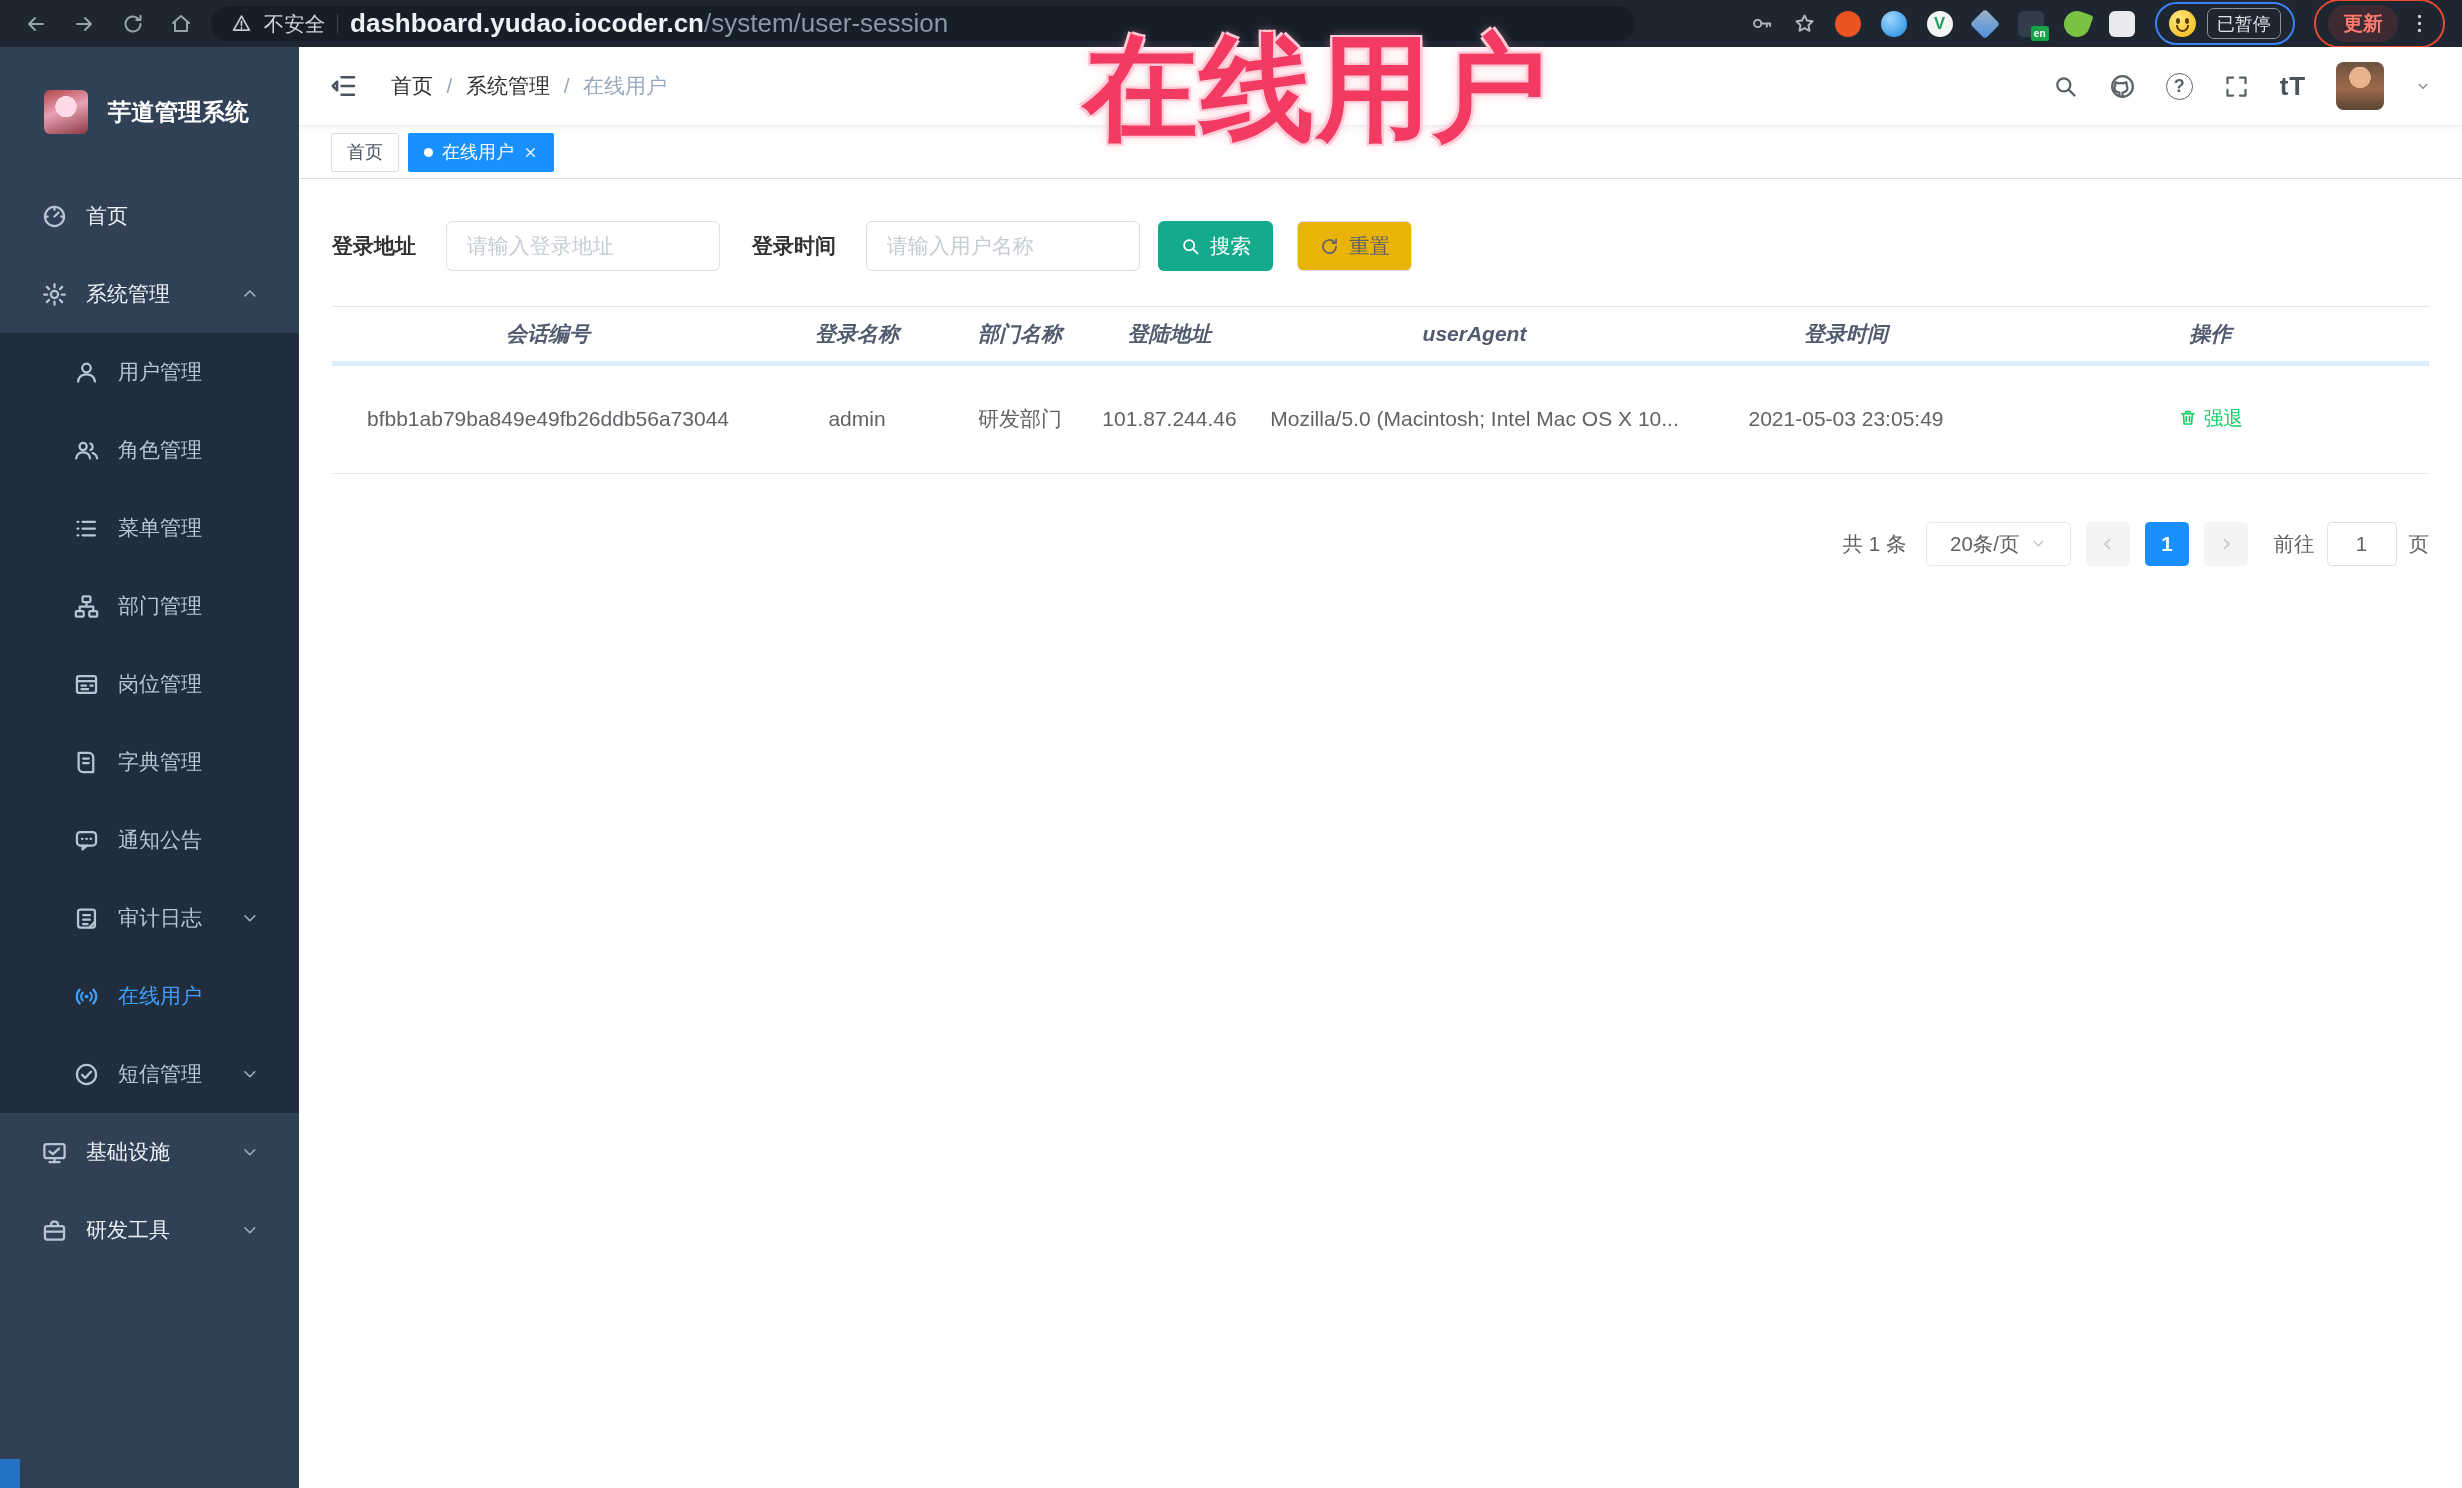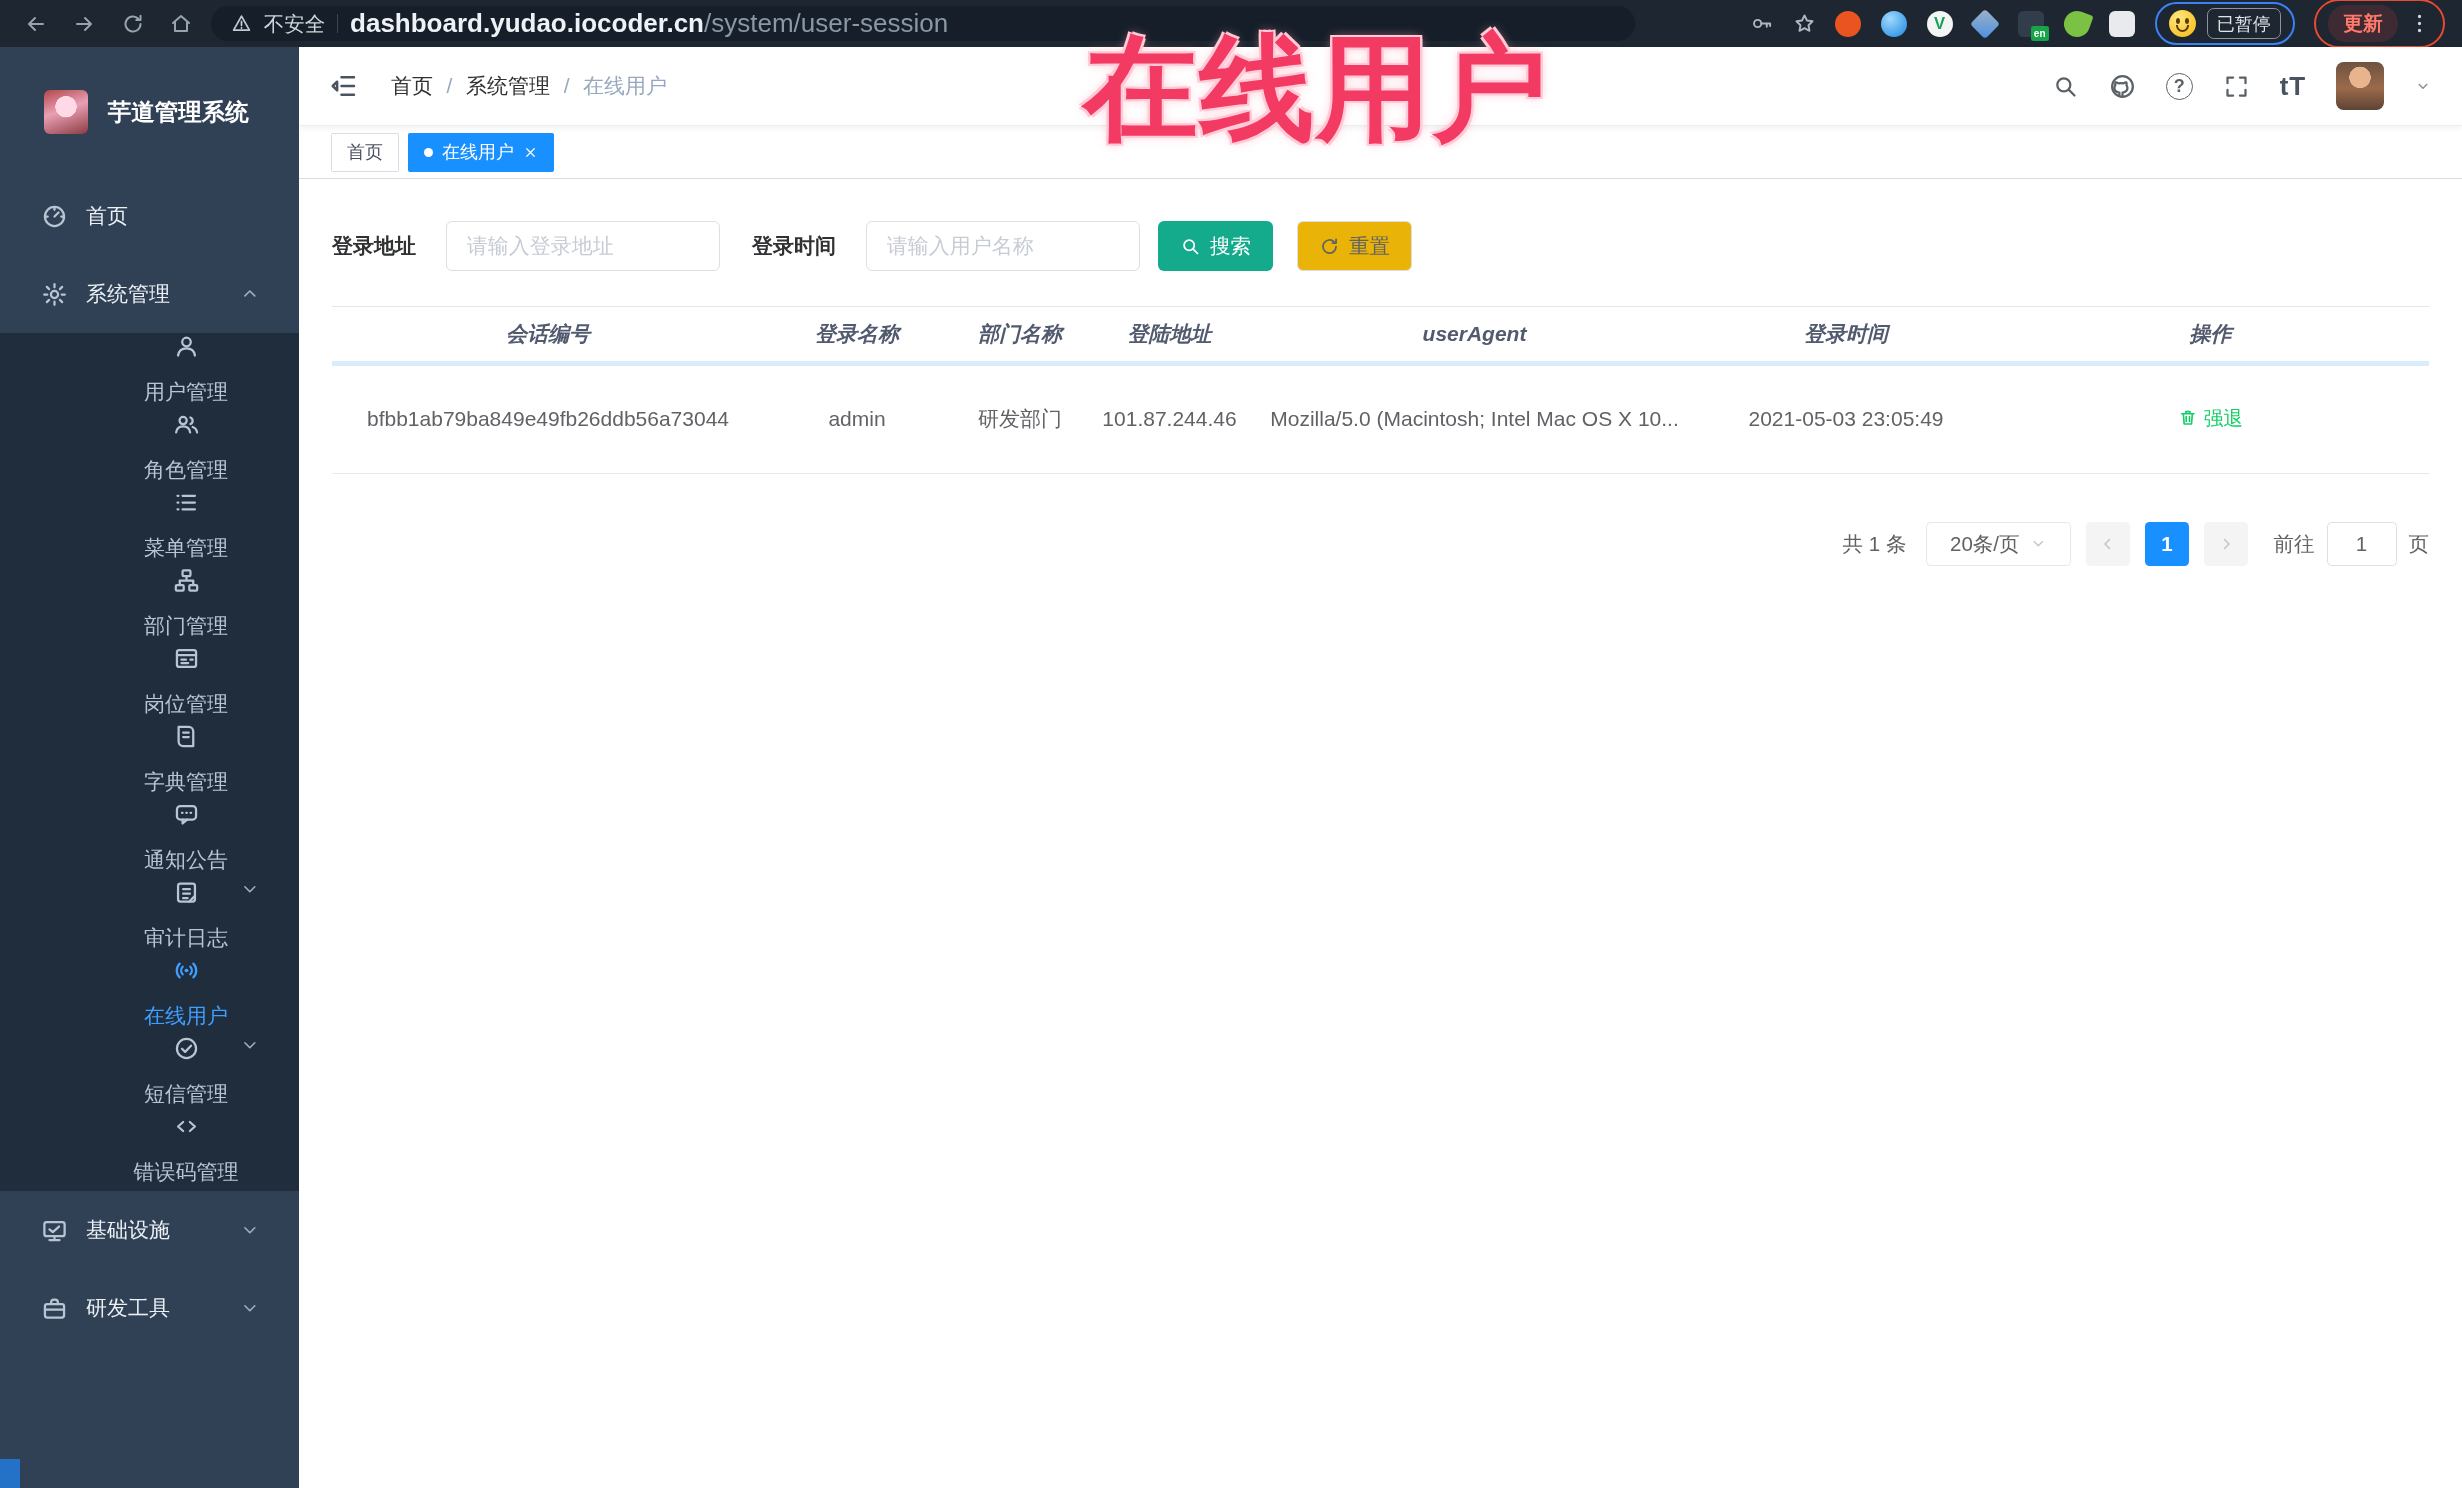--- a/index.html
+++ b/index.html
@@ -52,21 +52,21 @@
   .logo-row { height:130px; display:flex; align-items:center; gap:19.7px; padding-left:44px; }
   .logo-img { width:44px; height:44px; border-radius:6px; background:
      radial-gradient(circle at 50% 38%, #ffd9e6 0 30%, transparent 31%),
      linear-gradient(160deg,#b3464a 0%, #e8a0b4 45%, #8c3b42 100%); flex:0 0 auto; }
   .logo-title { font-size:23.5px; font-weight:bold; color:#fff; white-space:nowrap; }
   .menu { }
   .s-item { height:78px; display:flex; align-items:center; gap:18px; padding-left:41px; position:relative; font-size:21px; color:#ecf0f5; cursor:pointer; }
   .s-item .mi { width:27px; height:27px; color:#b9c5d3; flex:0 0 auto; }
   .s-item .chev { position:absolute; right:39px; color:#9fadbd; } .s-item .chev svg { width:19.7px; height:19.7px; }
   .submenu { background:#1f2d3d; }
-  .submenu .s-item { padding-left:73px; color:#b8c4d2;flex-direction:column; }
+  .submenu .s-item { padding-left:73px; color:#b8c4d2; }
   .s-item.active { color:#409eff; }
   .s-item.active .mi { color:#409eff; }
   .scroll-thumb { position:absolute; left:0; bottom:0; width:19.7px; height:29px; background:#2472c8; }
 
   .main { flex:1; display:flex; flex-direction:column; background:#fff; min-width:0; }
 
   
   .app-header { height:79px; display:flex; align-items:center; padding:0 30px; border-bottom:0.8px solid #eceef2; box-shadow:0 1.5px 6px rgba(0,21,41,.06); position:relative; z-index:5; background:#fff; }
   .fold-btn { color:#4a5360; } .fold-btn svg { width:30px; height:30px; }
   .breadcrumb { display:flex; align-items:center; gap:13.6px; margin-left:32px; font-size:21px; }
@@ -422,26 +422,20 @@
             <svg class="ic mi" viewBox="0 0 36 36" width="27" height="27">
                 <use href="#s-shield"></use>
               </svg>
             <span>短信管理</span>
             <span class="chev">
                 <svg class="ic" viewBox="0 0 26 26" width="19.7" height="19.7">
                   <use href="#s-chev-down"></use>
                 </svg>
               </span>
           </div>
-          <div class="s-item">
-            <svg class="ic mi" viewBox="0 0 36 36" width="27" height="27">
-                <use href="#s-code"></use>
-              </svg>
-            <span>错误码管理</span>
-          </div>
         </div>
 
         <div class="s-item">
           <svg class="ic mi" viewBox="0 0 36 36" width="27" height="27">
               <use href="#s-monitor"></use>
             </svg>
           <span>基础设施</span>
           <span class="chev">
               <svg class="ic" viewBox="0 0 26 26" width="19.7" height="19.7">
                 <use href="#s-chev-down"></use>

